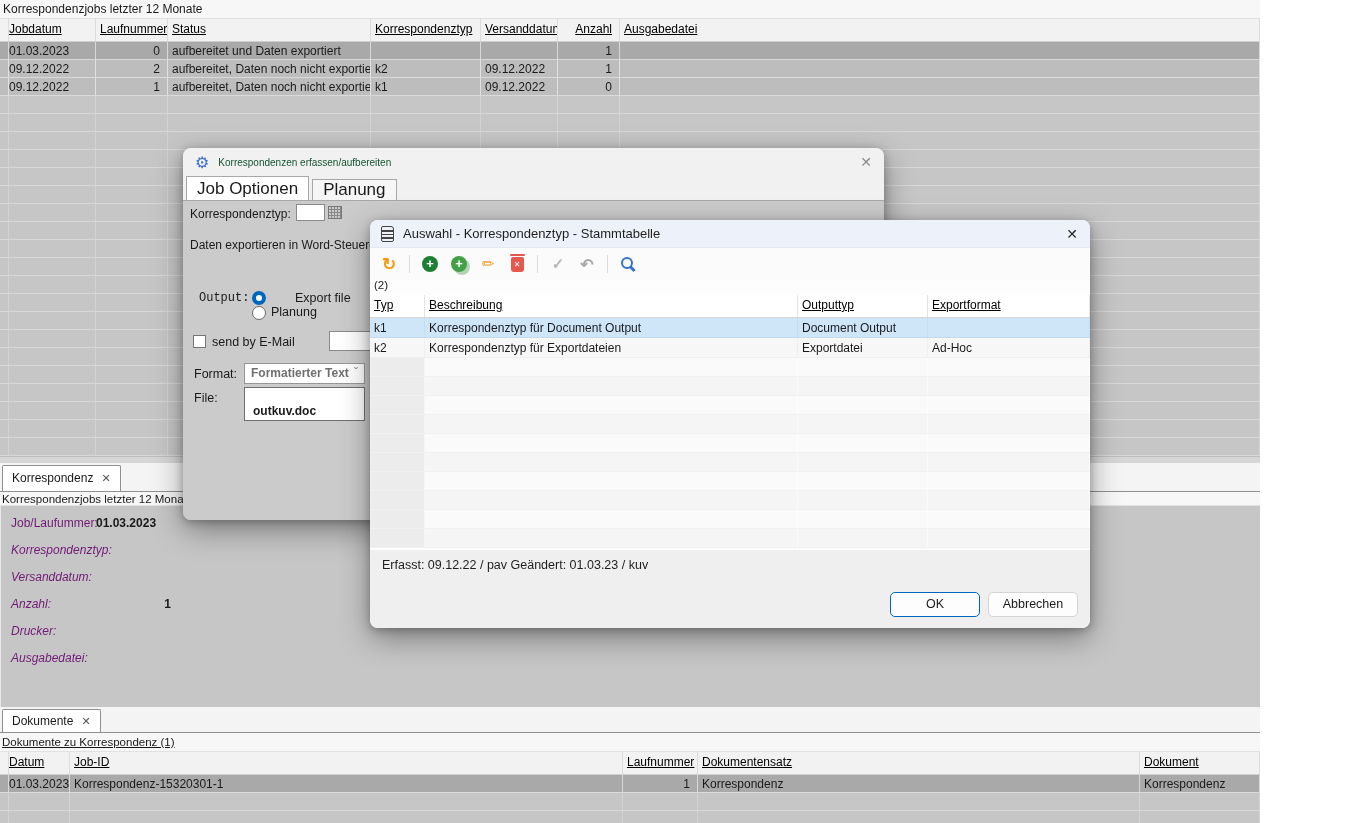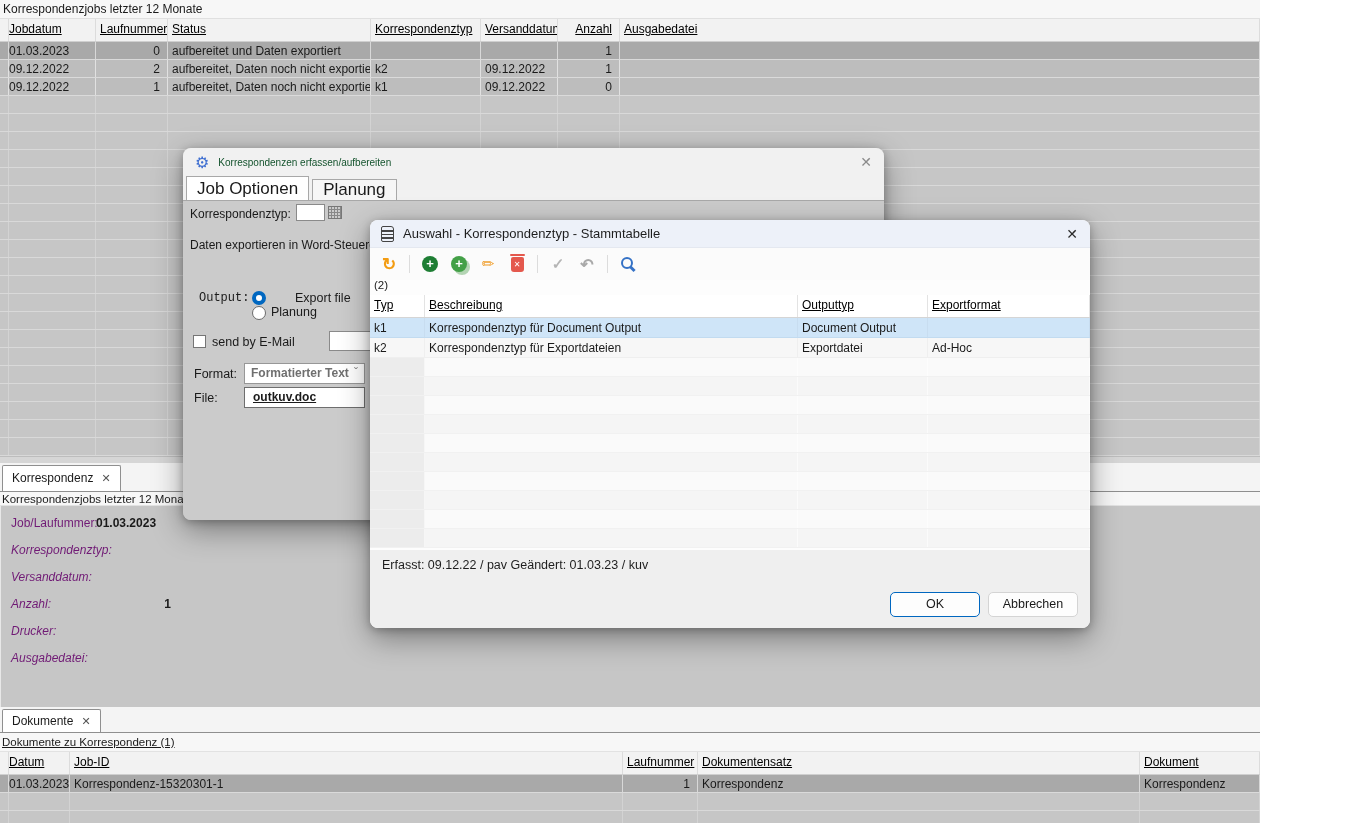--- a/index.html
+++ b/index.html
@@ -62,21 +62,21 @@
   .abs { position:absolute; }
   .inp { background:#fff; border:1px solid #8a8a8a; }
   .grid-icon { width:14px; height:13px; border:1px solid #777;
     background-image:repeating-linear-gradient(to bottom, transparent 0 2px, #888 2px 3px),
                      repeating-linear-gradient(to right, transparent 0 2px, #888 2px 3px); }
   .radio { width:14px; height:14px; border-radius:50%; background:#fff; border:1px solid #6b6b6b; display:inline-block; vertical-align:middle; }
   .radio.on { border:4px solid #0067c0; }
   .checkbox { width:13px; height:13px; background:#fff; border:1px solid #757575; display:inline-block; vertical-align:middle; }
   .select { background:#ffffff; border:1px solid #979797; color:#6f6f6f; font-weight:bold; padding:2px 6px; height:21px; }
   .select .sch { float:right; color:#8a8a8a; font-weight:normal; }
-  .fileinp { background:#fff; border:1px solid #6e6e6e; font-weight:bold; padding:2px 8px; height:21px;text-decoration:underline; }
+  .fileinp { background:#fff; border:1px solid #6e6e6e; font-weight:bold; padding:16px 8px; height:21px; }
 
   .d2 { left:370px; top:220px; width:720px; height:408px; background:#fdfdfd; z-index:20; }
   .d2-titlebar { position:absolute; top:0; left:0; right:0; height:28px; background:#edf1f9; border-radius:8px 8px 0 0; display:flex; align-items:center; border-bottom:1px solid #e4e8f0; }
   .list-icon { width:13px; height:16px; border:1.5px solid #444; border-radius:2px 3px 2px 2px; margin:0 9px 0 11px;
     background-image:repeating-linear-gradient(to bottom, transparent 0 2px, #444 2px 3.5px); background-size:100% 12px; background-position:0 1px; background-repeat:no-repeat; }
   .d2-title { color:#1e1e1e; font-size:13px; }
   .d2 .dlg-close { color:#2b2b2b; }
   .toolbar { position:absolute; top:28px; left:0; right:0; height:32px; background:#fbfbfb; display:flex; align-items:center; gap:11px; padding-left:10px; }
   .tsep { width:1px; height:18px; background:#dcdcdc; }
   .tbtn { display:flex; align-items:center; justify-content:center; width:18px; height:18px; }

